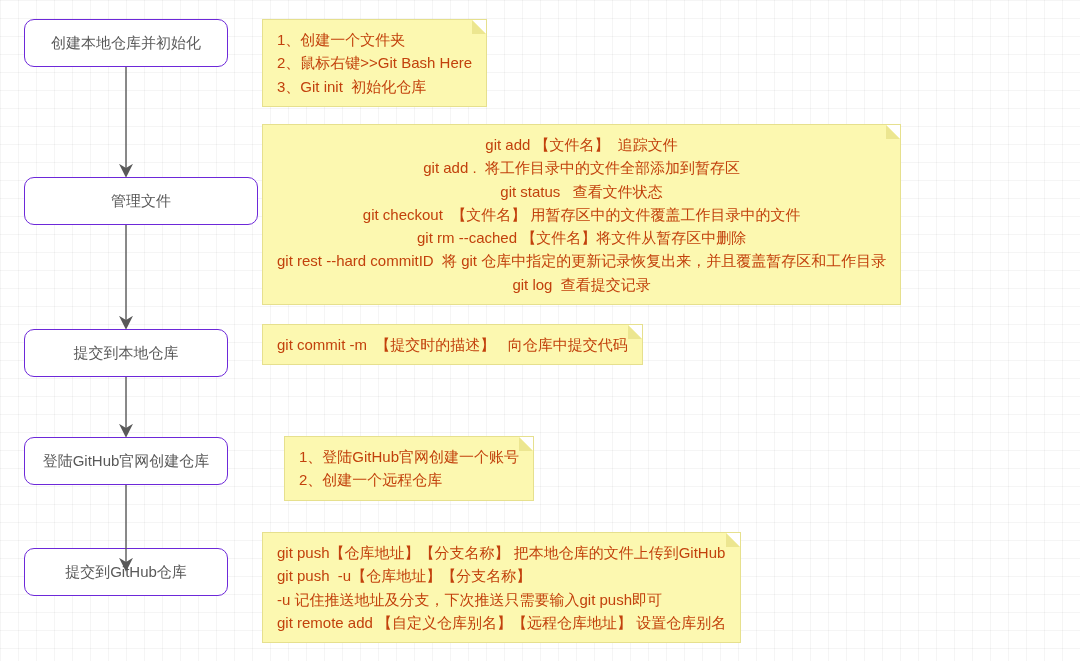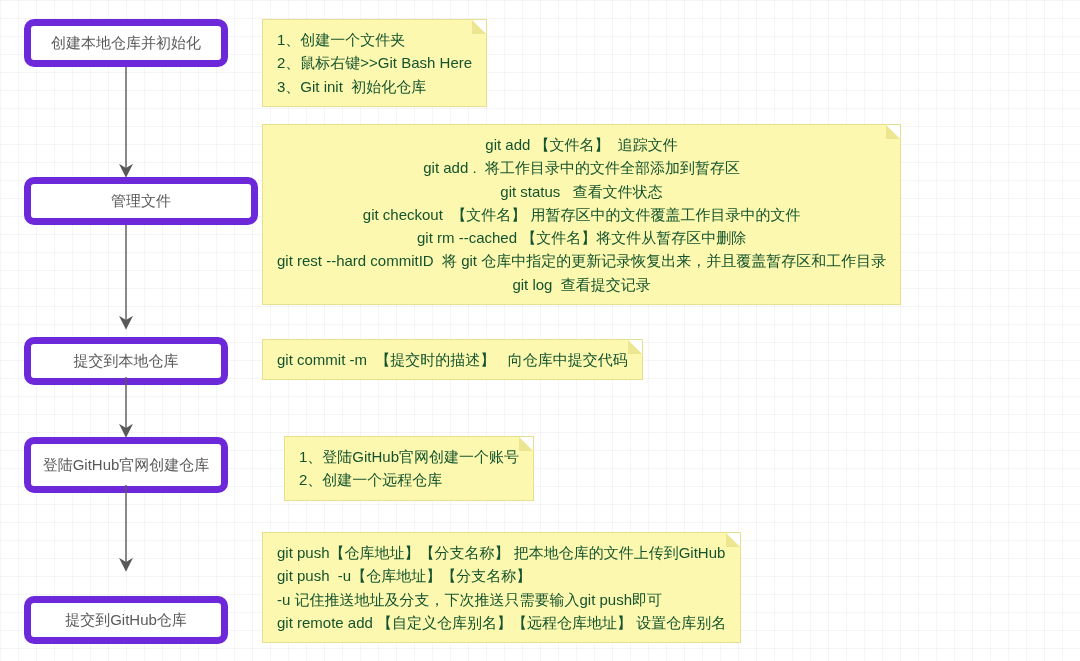--- a/index.html
+++ b/index.html
@@ -11,37 +11,37 @@
     background-color: #fff;
     background-image:
       linear-gradient(to right, rgba(0,0,0,0.04) 1px, transparent 1px),
       linear-gradient(to bottom, rgba(0,0,0,0.04) 1px, transparent 1px);
     background-size: 18px 18px;
     position: relative;
     overflow: hidden;
   }
   .node {
     position: absolute;
-    border: 7px solid #6d28d9;
+    border: 1px solid #6d28d9;
     border-radius: 10px;
     background: #fff;
     display: flex;
     align-items: center;
     justify-content: center;
     text-align: center;
     padding: 6px 10px;
     line-height: 1.35;
   }
   .note {
     position: absolute;
     background: #fcf8b0;
     border: 1px solid #e6e08e;
     padding: 8px 14px 8px 14px;
     line-height: 1.55;
-    color: #14532d;
+    color: #c2410c;
     white-space: pre;
   }
   .note::before {
     content: "";
     position: absolute;
     top: 0; right: 0;
     width: 0; height: 0;
     border-style: solid;
     border-width: 0 14px 14px 0;
     border-color: transparent #fff transparent transparent;
@@ -66,45 +66,45 @@
 <body>
 
 <div class="node" style="left:24px; top:19px; width:204px; height:48px;">
   <span>创建本地仓库并初始化</span>
 </div>
 
 <div class="node" style="left:24px; top:177px; width:234px; height:48px;">
   <span>管理文件</span>
 </div>
 
-<div class="node" style="left:24px; top:329px; width:204px; height:48px;margin-top:8px;">
+<div class="node" style="left:24px; top:329px; width:204px; height:48px;">
   <span>提交到本地仓库</span>
 </div>
 
-<div class="node" style="left:24px; top:437px; width:204px; height:56px;align-items:center;">
+<div class="node" style="left:24px; top:437px; width:204px; height:48px;align-items:center;">
   <span>登陆GitHub官网创建仓库</span>
 </div>
 
-<div class="node" style="left:24px; top:596px; width:204px; height:48px;">
+<div class="node" style="left:24px; top:548px; width:204px; height:48px;">
   <span>提交到GitHub仓库</span>
 </div>
 
 <div class="note" style="left:262px; top:19px;">1、创建一个文件夹
 2、鼠标右键&gt;&gt;Git Bash Here
 3、Git init  初始化仓库</div>
 
 <div class="note" style="left:262px; top:124px;text-align:center;">git add 【文件名】  追踪文件
 git add .  将工作目录中的文件全部添加到暂存区
 git status   查看文件状态
 git checkout  【文件名】 用暂存区中的文件覆盖工作目录中的文件
 git rm --cached 【文件名】将文件从暂存区中删除
 git rest --hard commitID  将 git 仓库中指定的更新记录恢复出来，并且覆盖暂存区和工作目录
 git log  查看提交记录</div>
 
-<div class="note" style="left:262px; top:339px;">git commit -m  【提交时的描述】   向仓库中提交代码</div>
+<div class="note" style="left:262px; top:324px;">git commit -m  【提交时的描述】   向仓库中提交代码</div>
 
 <div class="note" style="left:262px; top:436px;margin-left:22px;">1、登陆GitHub官网创建一个账号
 2、创建一个远程仓库</div>
 
 <div class="note" style="left:262px; top:532px;">git push【仓库地址】【分支名称】 把本地仓库的文件上传到GitHub
 git push  -u【仓库地址】【分支名称】
 -u 记住推送地址及分支，下次推送只需要输入git push即可
 git remote add 【自定义仓库别名】【远程仓库地址】 设置仓库别名</div>
 
 <svg class="arrows">

